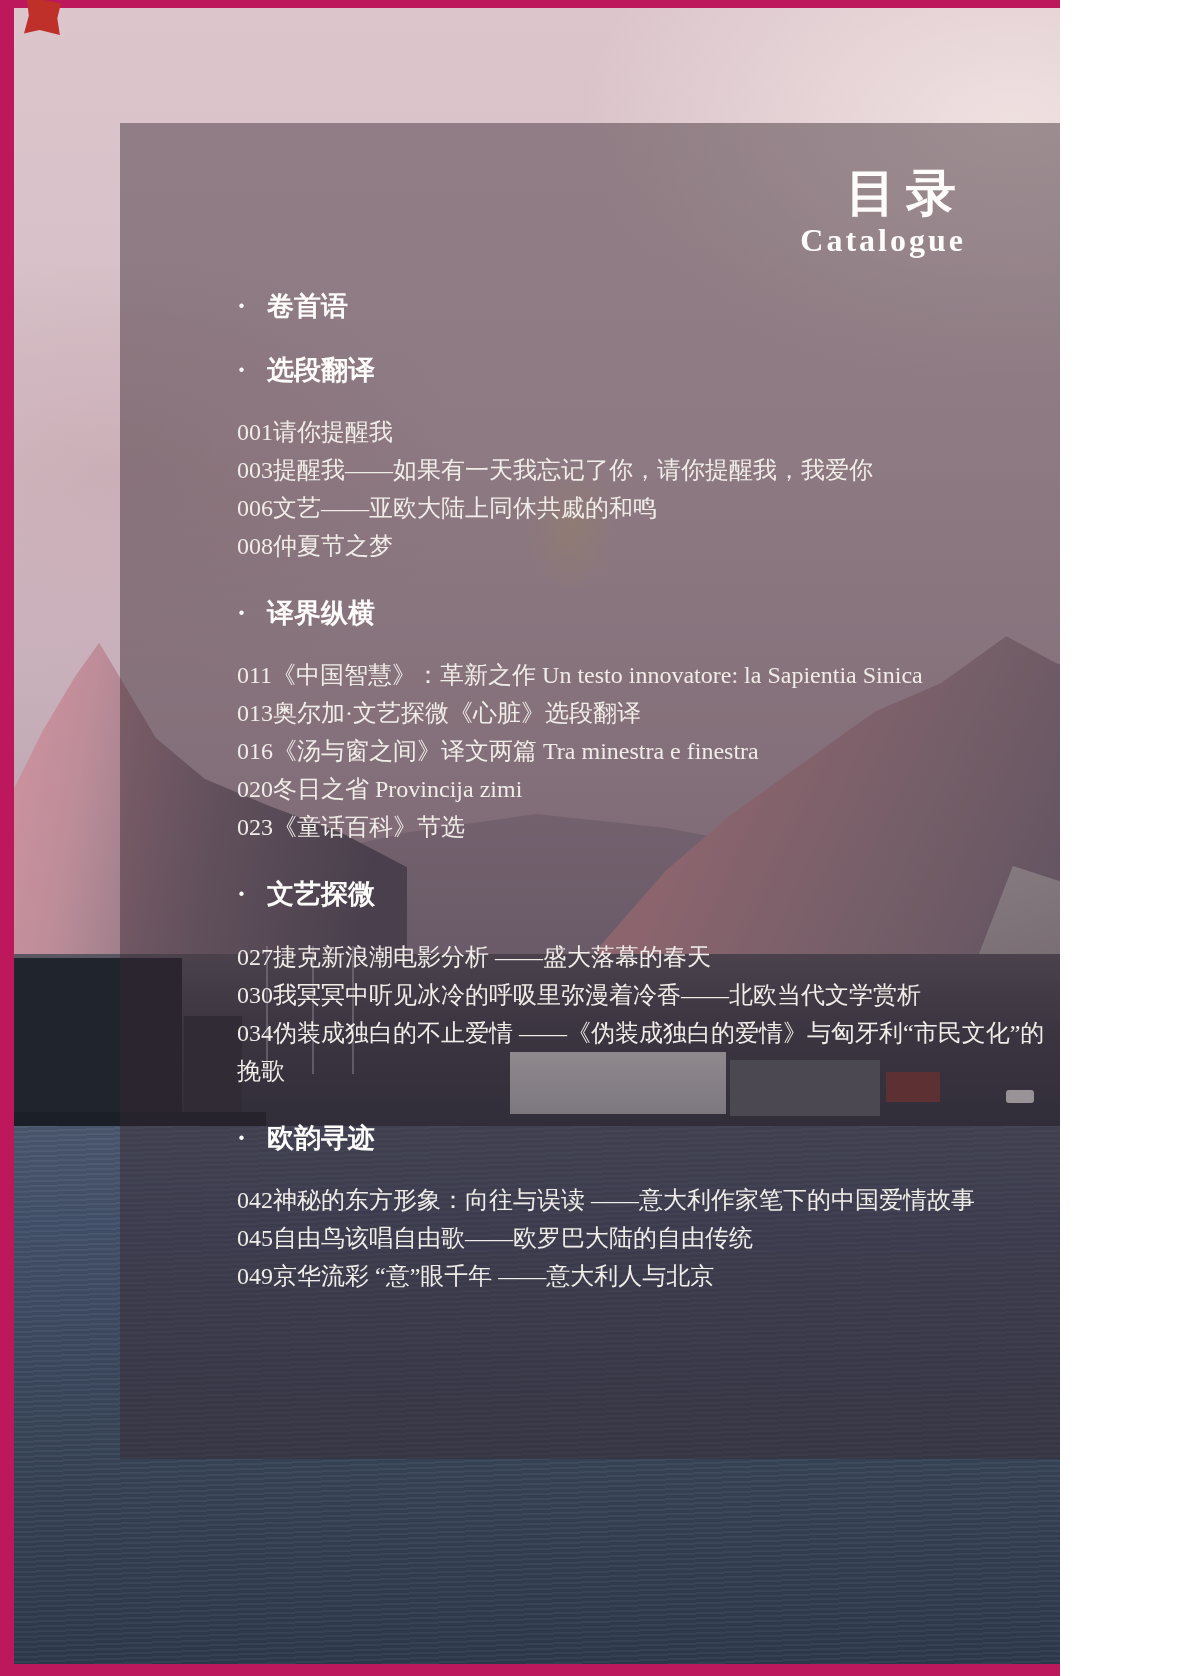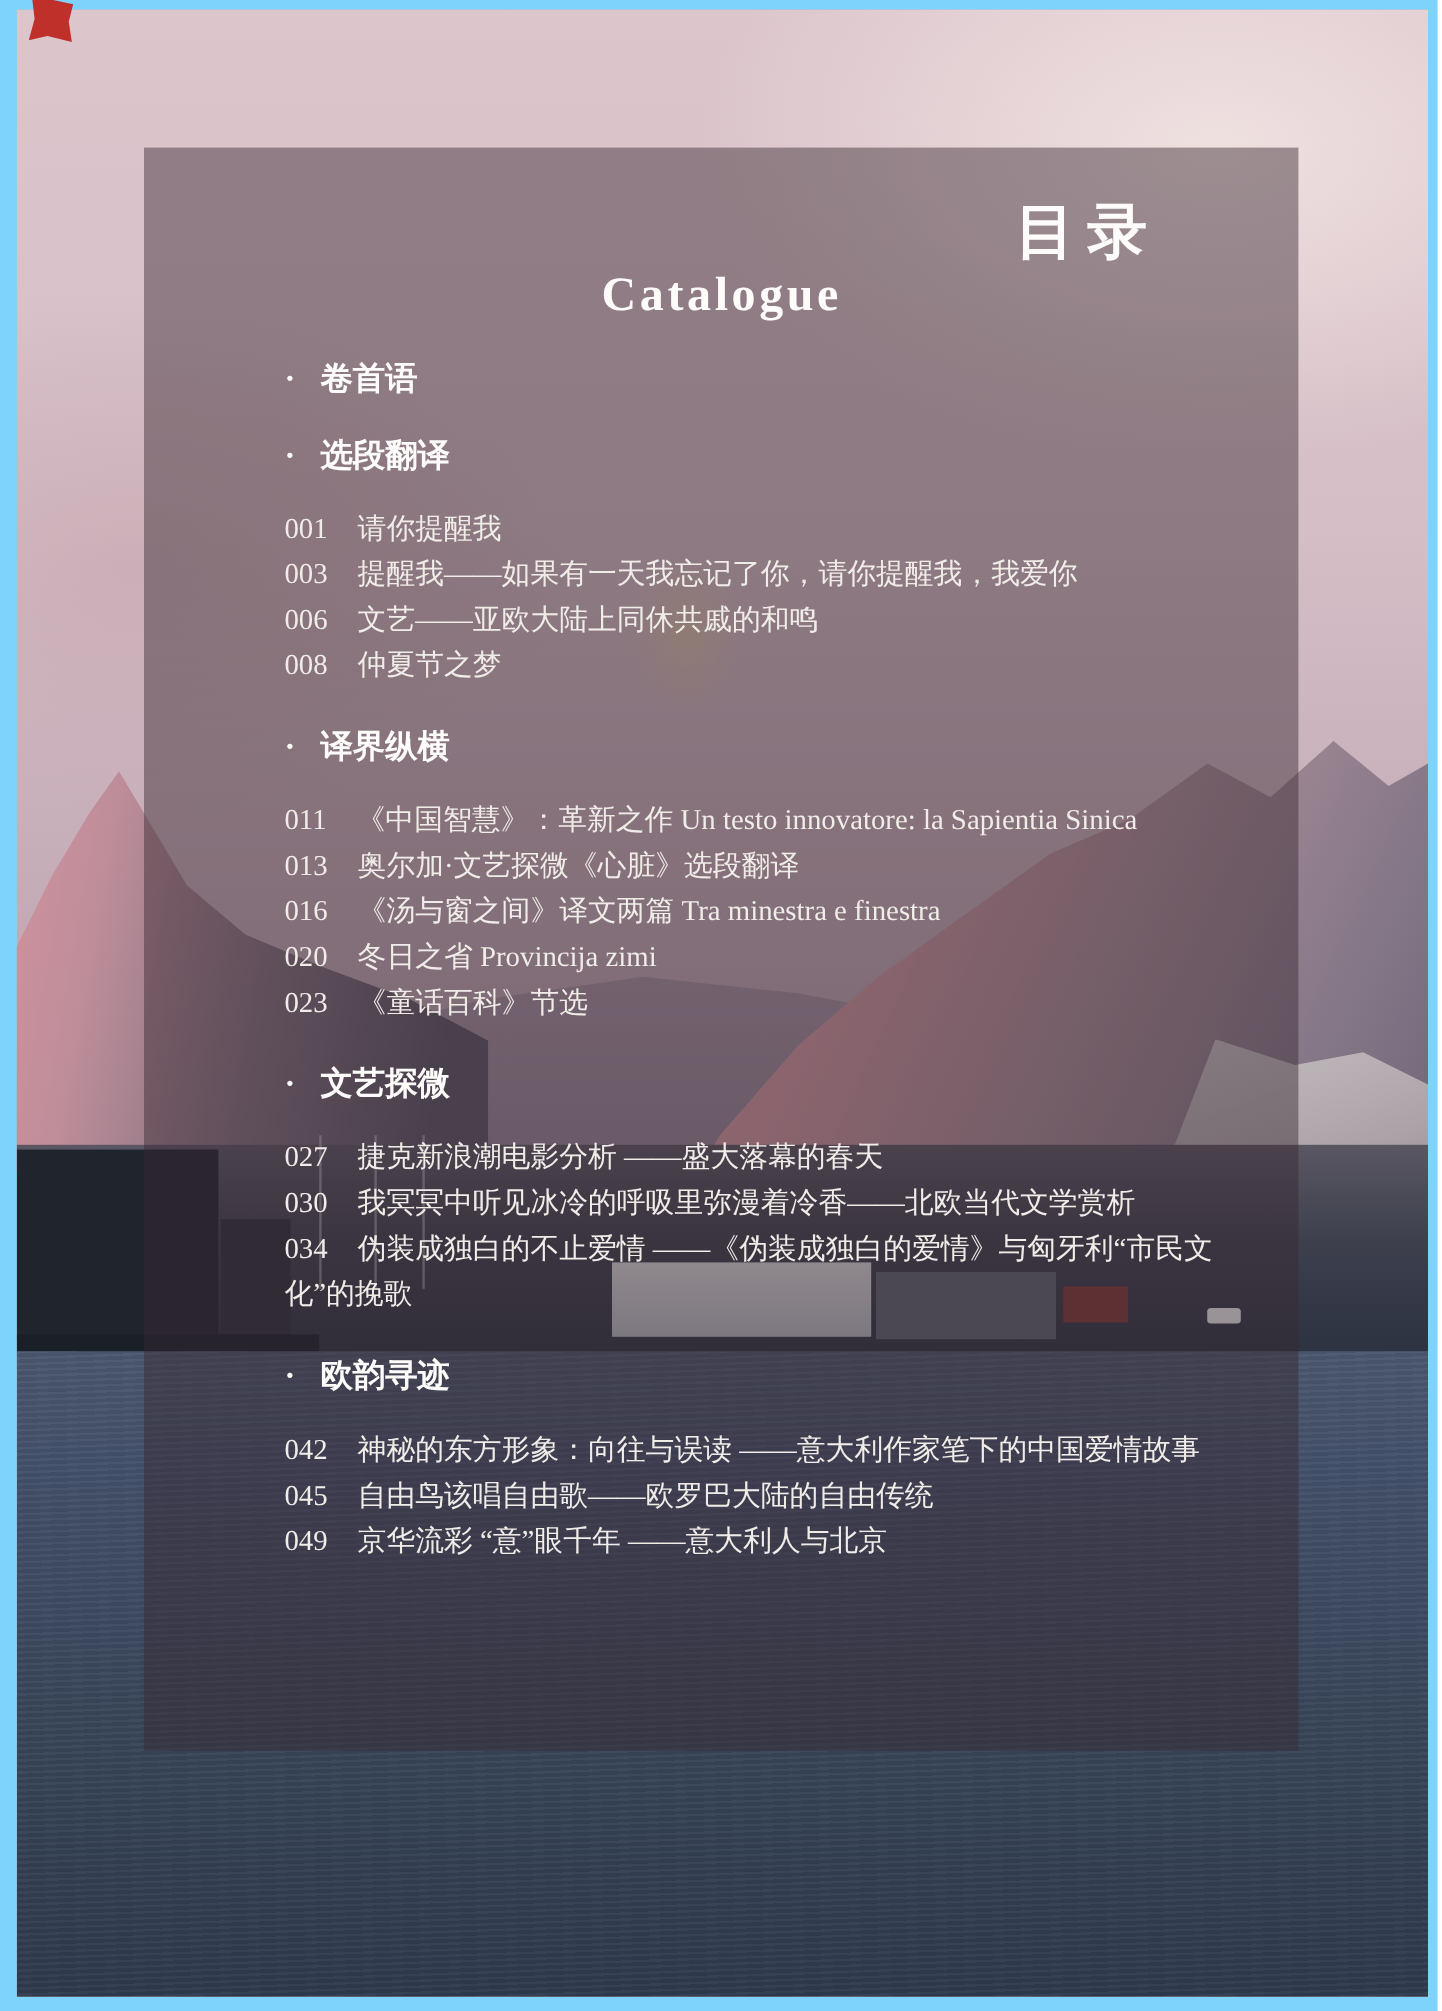--- a/index.html
+++ b/index.html
@@ -1,17 +1,17 @@
 <!DOCTYPE html>
 <html><head>
 <meta charset="utf-8">
 <style>
   html,body { margin:0; padding:0; }
   body { width:1202px; height:1676px; font-family:"Liberation Serif","DejaVu Serif",serif; }
-  .page { position:relative; width:1198px; height:1676px; background:#7dd3fc; overflow:hidden; }
+  .page { position:relative; width:1060px; height:1676px; background:#be185d; overflow:hidden; }
 
   
   .seal { position:absolute; left:24px; top:0; width:37px; height:35px; background:#c0302a; z-index:10;
           clip-path:polygon(8% 0,55% 0,100% 10%,90% 52%,97% 100%,42% 86%,0 96%,13% 45%); }
 
   
   .photo { position:absolute; left:14px; top:8px; width:1176px; height:1656px; overflow:hidden; background:#c9b2bc; }
   .photo > div { position:absolute; }
 
   .sky { inset:0;
@@ -56,27 +56,27 @@
     background:
       repeating-linear-gradient(178deg, rgba(255,255,255,0.035) 0 2px, rgba(0,0,0,0.035) 2px 5px),
       linear-gradient(180deg,#4a576e 0%,#42506a 18%,#394659 55%,#2e3a4d 100%); }
 
   
   .panel { left:106px; top:115px; width:962px; height:1336px; background:rgba(56,40,49,0.45); }
   .panel-inner { position:absolute; inset:0; padding:42px 28px 40px 117px; box-sizing:border-box; color:#f3efeb; }
 
   .title-block { text-align:right; padding-right:88px; margin-bottom:2px; color:#fdfcfa; }
   .title-cn { font-size:50px; font-weight:bold; letter-spacing:10px; line-height:1.15; }
-  .title-en { font-size:40px; font-weight:bold; letter-spacing:3px; line-height:1.12;text-align:center; }
+  .title-en { font-size:32px; font-weight:bold; letter-spacing:3px; line-height:1.12; }
 
   .section-heading { font-size:27px; font-weight:bold; color:#fdfcfa; margin:33px 0 27px; line-height:1.15; }
   .section-heading .bullet { display:inline-block; width:30px; font-weight:bold; }
 
   .toc-item { font-size:24px; line-height:38px; color:#f0ece8; }
-  .toc-item .num { margin-right:25px; }
+  .toc-item .num { margin-right:0; }
 </style>
 </head>
 <body>
 
 <div class="page">
   <div class="seal"></div>
 
   <div class="photo">
     <div class="sky"></div>
     <div class="moon-glow"></div>

